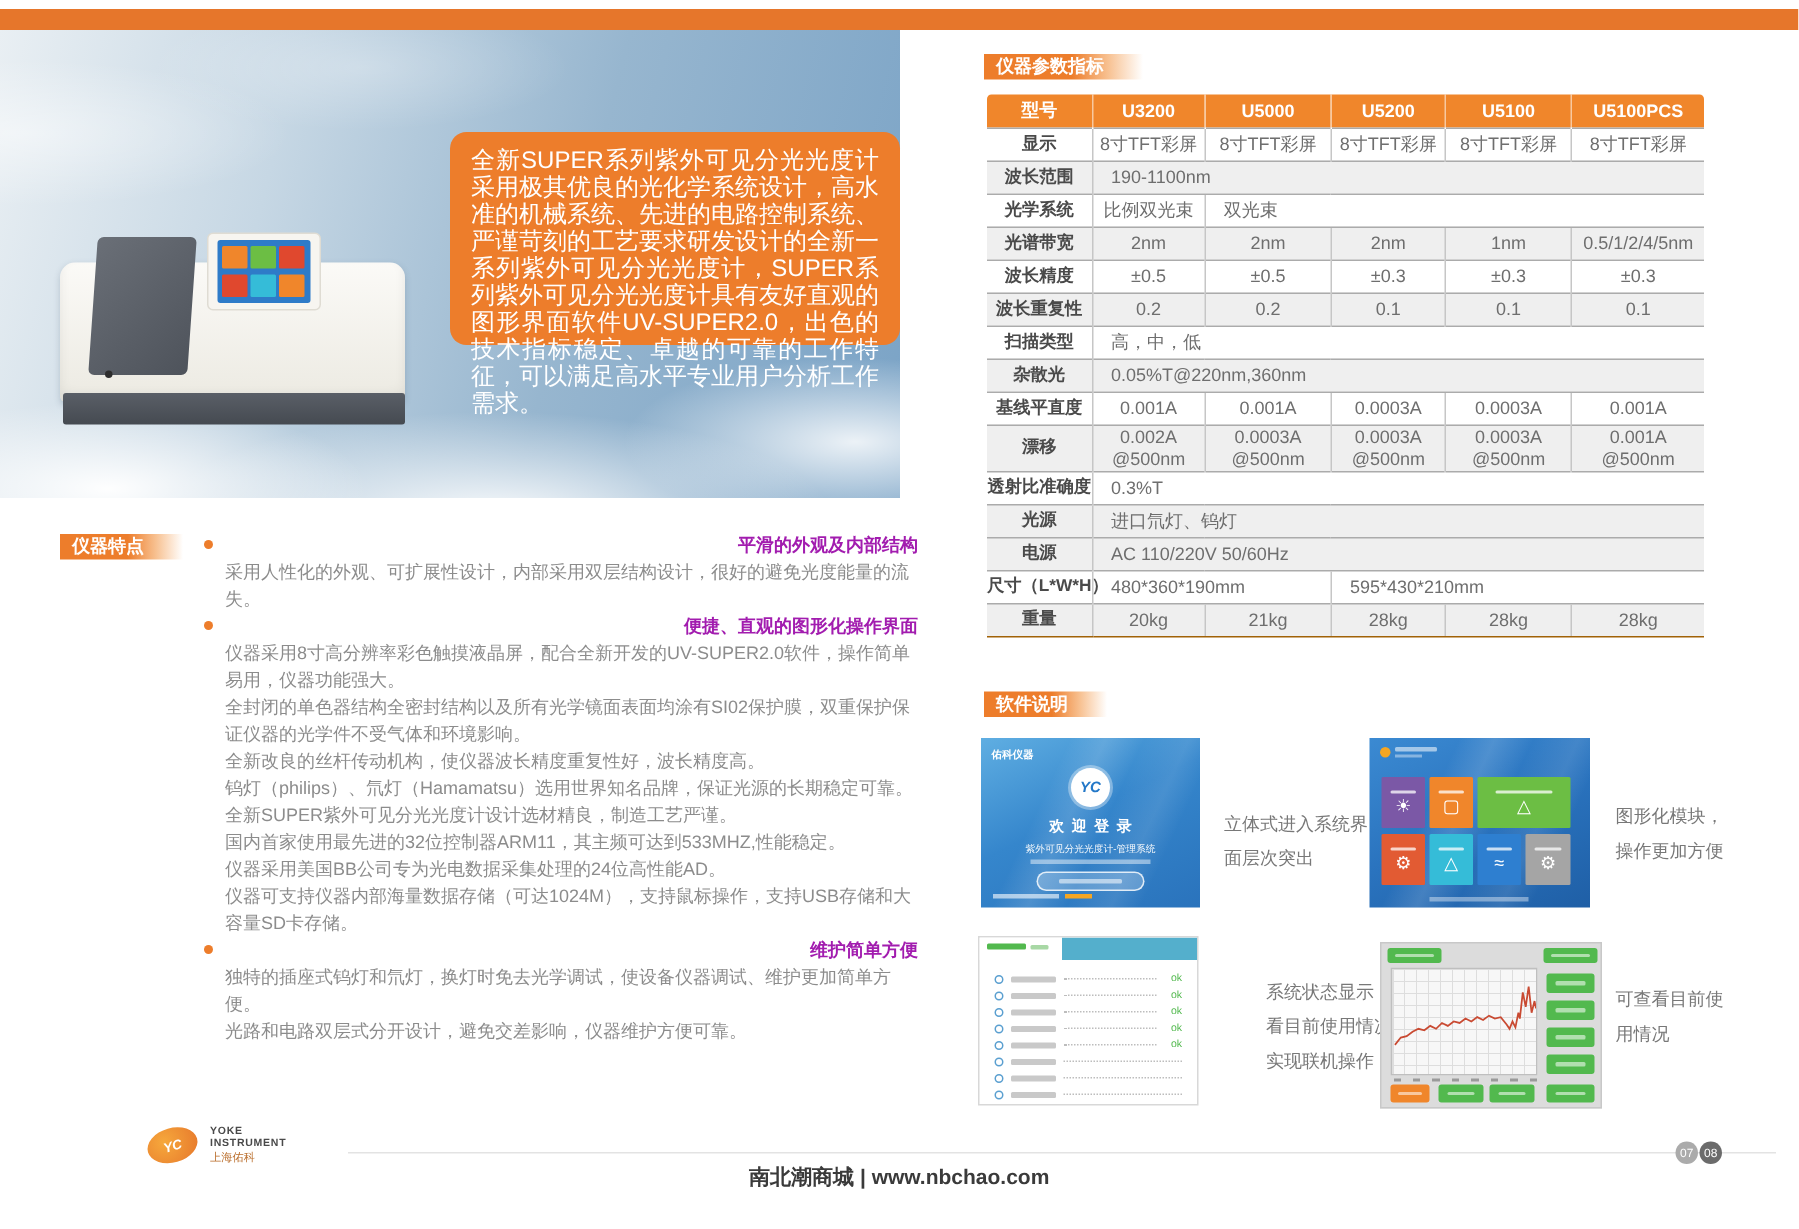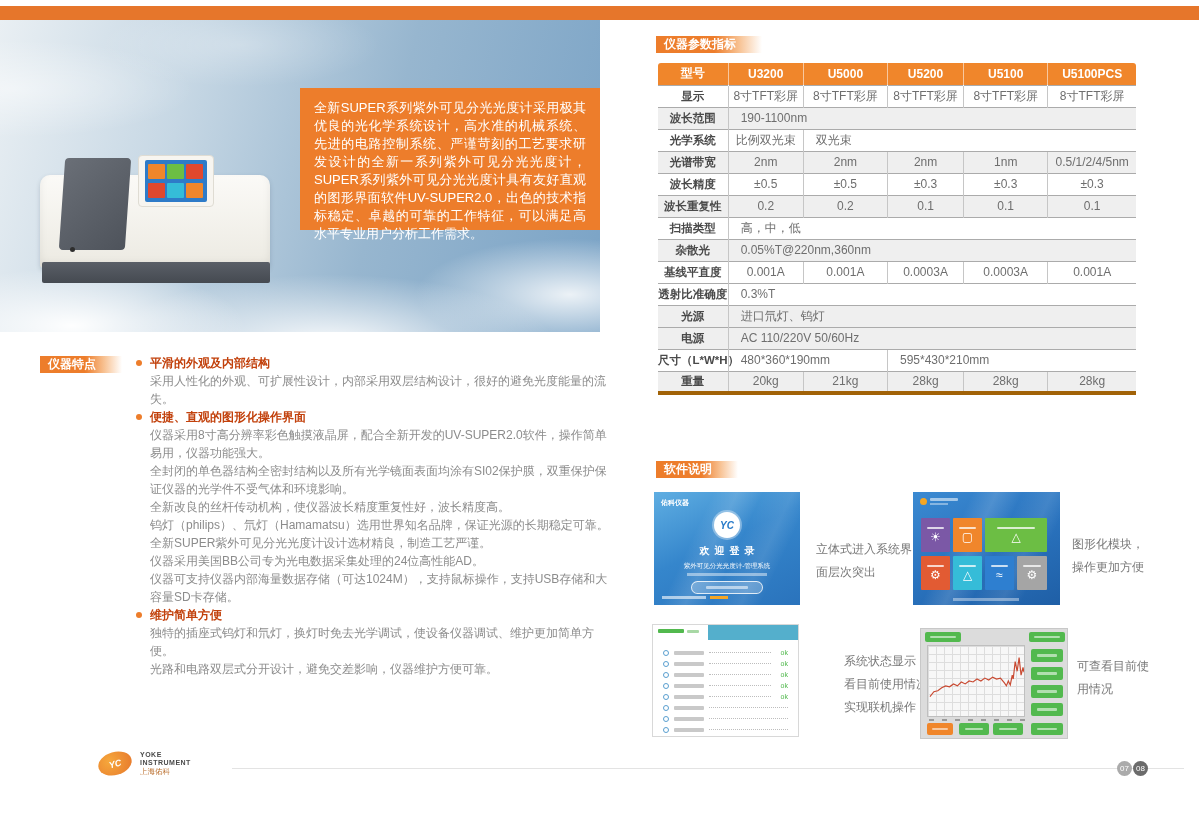--- a/index.html
+++ b/index.html
@@ -16,21 +16,21 @@
       radial-gradient(ellipse 240px 80px at 12% 98%, rgba(255,255,255,.98), rgba(255,255,255,0) 72%),
       radial-gradient(ellipse 320px 100px at 55% 104%, rgba(255,255,255,.95), rgba(255,255,255,0) 70%),
       radial-gradient(ellipse 220px 80px at 95% 88%, rgba(255,255,255,.85), rgba(255,255,255,0) 70%),
       radial-gradient(ellipse 260px 70px at 2% 22%, rgba(255,255,255,.5), rgba(255,255,255,0) 70%),
       radial-gradient(ellipse 200px 60px at 40% 8%, rgba(255,255,255,.28), rgba(255,255,255,0) 70%),
       linear-gradient(104deg, #E9EFF3 0%, #C6D7E4 30%, #97B6CF 62%, #7AA3C6 100%);
   }
 
   
   .intro-box { position:absolute; left:300px; top:88px; width:300px; height:142px; padding:11px 14px;
-    background:#ED7D2B; color:#fff; font-size:13px; line-height:18px; text-align:justify; }
+    background:#ED7D2B; color:#fff; font-size:16px; line-height:18px; text-align:justify;border-radius:11px; }
 
   
   .machine { position:absolute; left:30px; top:150px; width:270px; height:160px; }
   .m-body { position:absolute; left:10px; top:25px; width:230px; height:93px;
     background:linear-gradient(#FBFAF7,#ECEAE2); border-radius:10px 10px 4px 4px;
     box-shadow:inset 0 -5px 8px rgba(0,0,0,.07), 0 2px 4px rgba(70,90,110,.25); }
   .m-lid { position:absolute; left:32px; top:8px; width:66px; height:92px;
     background:linear-gradient(135deg,#6A6F77,#4E535B); border-radius:4px; transform:skewX(-4deg); }
   .m-screen-frame { position:absolute; left:108px; top:5px; width:76px; height:52px;
     background:#F7F5F0; border:1px solid #DFDCD3; border-radius:4px; }
@@ -43,33 +43,33 @@
   
   .section-label { position:absolute; height:17px; line-height:17px; padding:0 26px 0 8px;
     color:#fff; font-size:12px; font-weight:bold; white-space:nowrap;
     background:linear-gradient(90deg,#ED7D2B 0%,#ED7D2B 55%,rgba(245,172,108,.75) 78%,rgba(248,205,164,0) 100%); }
   .lbl-features { left:40px; top:356px; }
   .lbl-specs { left:656px; top:36px; }
   .lbl-software { left:656px; top:461px; }
 
   
   .features { position:absolute; left:150px; top:354px; width:462px; font-size:12px; }
-  .feat-title { position:relative; color:#c2410c; font-weight:bold; line-height:18px; }
+  .feat-title { position:relative; color:#a21caf; font-weight:bold; line-height:18px;text-align:right; }
   .feat-title::before { content:""; position:absolute; left:-14px; top:6px; width:6px; height:6px; border-radius:50%; background:#ED7D2B; }
   .feat-line { color:#8C8C8C; line-height:18px; }
 
   
   .specs-table { position:absolute; left:658px; top:63px; width:478px; border-collapse:collapse; table-layout:fixed; }
   .specs-table th { background:#F0862B; color:#fff; height:22px; font-size:12px; font-weight:bold; text-align:center; }
   .specs-table th + th { border-left:1px solid rgba(255,255,255,.55); }
   .specs-table th:first-child { border-radius:3px 0 0 0; }
   .specs-table th:last-child { border-radius:0 3px 0 0; }
   .specs-table td { height:22px; font-size:12px; color:#6E6E6E; text-align:center;
     border-top:1px solid #ABABAB; white-space:pre-line; line-height:15px; }
-  .specs-table tr:last-child td { border-bottom:4px solid #a16207; }
+  .specs-table tr:last-child td { border-bottom:1px solid #a16207; }
   .specs-table td + td { border-left:1px solid #C6C6C6; }
   .specs-table td.lbl { color:#4A4A4A; font-weight:bold; font-size:11.5px; white-space:nowrap; }
   .specs-table tr.shade td { background:#EFEFEF; }
   .specs-table td.left { text-align:left; padding-left:12px; }
 
   
   .thumb { position:absolute; overflow:hidden; }
   .blue-bg { background:linear-gradient(155deg,#5FAEE2 0%,#3586CC 45%,#2A73BC 100%); }
   .streak::after { content:""; position:absolute; inset:0;
     background:linear-gradient(115deg, rgba(255,255,255,0) 30%, rgba(255,255,255,.14) 42%, rgba(255,255,255,0) 55%, rgba(255,255,255,.10) 70%, rgba(255,255,255,0) 80%); }
@@ -126,21 +126,21 @@
     background:repeating-linear-gradient(to right,#9A9A9A 0 5px,transparent 5px 13px); }
   .ch-btn { position:absolute; background:#52B94E; border-radius:2px; display:flex; align-items:center; justify-content:center; }
   .ch-btn .micro-bar { width:60%; height:2.5px; }
   .ch-btn-side { left:110px; width:32px; height:13px; }
   .ch-btn-bottom { top:94px; height:12px; }
   .ch-btn-orange { background:#F0862B; }
 
   
   .caption { position:absolute; color:#787878; font-size:12px; line-height:23px; }
   .cap1 { left:816px; top:538px; width:100px; }
-  .cap2 { left:1072px; top:533px; width:82px; }
+  .cap2 { left:1072px; top:533px; width:82px;text-align:center; }
   .cap3 { left:844px; top:650px; width:112px; }
   .cap4 { left:1077px; top:655px; width:80px; }
 
   
   .foot-line { position:absolute; left:232px; top:768px; width:952px; height:1px; background:#E3E3E3; }
   .foot-logo { position:absolute; left:98px; top:752px; width:34px; height:23px; border-radius:50%;
     background:radial-gradient(circle at 35% 35%, #F6A83C, #E6762B); transform:rotate(-16deg);
     display:flex; align-items:center; justify-content:center; color:#fff; font-size:9px; font-weight:bold; font-style:italic; }
   .foot-brand { position:absolute; left:140px; top:751px; }
   .fb1, .fb2 { font-size:7px; font-weight:bold; color:#4A4A4A; letter-spacing:.5px; line-height:8px; }
@@ -184,20 +184,21 @@
   <div class="section-label lbl-features">仪器特点</div>
   <div class="features">
       <div class="feat-title">平滑的外观及内部结构</div>
       <div class="feat-line">采用人性化的外观、可扩展性设计，内部采用双层结构设计，很好的避免光度能量的流失。</div>
       <div class="feat-title">便捷、直观的图形化操作界面</div>
       <div class="feat-line">仪器采用8寸高分辨率彩色触摸液晶屏，配合全新开发的UV-SUPER2.0软件，操作简单易用，仪器功能强大。</div>
       <div class="feat-line">全封闭的单色器结构全密封结构以及所有光学镜面表面均涂有SI02保护膜，双重保护保证仪器的光学件不受气体和环境影响。</div>
       <div class="feat-line">全新改良的丝杆传动机构，使仪器波长精度重复性好，波长精度高。</div>
       <div class="feat-line">钨灯（philips）、氘灯（Hamamatsu）选用世界知名品牌，保证光源的长期稳定可靠。</div>
       <div class="feat-line">全新SUPER紫外可见分光光度计设计选材精良，制造工艺严谨。</div>
+      <div class="feat-line">国内首家使用最先进的32位控制器ARM11，其主频可达到533MHZ,性能稳定。</div>
       <div class="feat-line">仪器采用美国BB公司专为光电数据采集处理的24位高性能AD。</div>
       <div class="feat-line">仪器可支持仪器内部海量数据存储（可达1024M），支持鼠标操作，支持USB存储和大容量SD卡存储。</div>
       <div class="feat-title">维护简单方便</div>
       <div class="feat-line">独特的插座式钨灯和氘灯，换灯时免去光学调试，使设备仪器调试、维护更加简单方便。</div>
       <div class="feat-line">光路和电路双层式分开设计，避免交差影响，仪器维护方便可靠。</div>
     </div>
 
   <div class="section-label lbl-specs">仪器参数指标</div>
   <table class="specs-table">
     <colgroup>
@@ -269,20 +270,33 @@
           <td class="left" colspan="5">0.05%T@220nm,360nm</td>
         </tr>
         <tr>
           <td class="lbl">基线平直度</td>
           <td>0.001A</td>
           <td>0.001A</td>
           <td>0.0003A</td>
           <td>0.0003A</td>
           <td>0.001A</td>
         </tr>
+        <tr class="shade">
+          <td class="lbl">漂移</td>
+          <td>0.002A
+@500nm</td>
+          <td>0.0003A
+@500nm</td>
+          <td>0.0003A
+@500nm</td>
+          <td>0.0003A
+@500nm</td>
+          <td>0.001A
+@500nm</td>
+        </tr>
         <tr>
           <td class="lbl">透射比准确度</td>
           <td class="left" colspan="5">0.3%T</td>
         </tr>
         <tr class="shade">
           <td class="lbl">光源</td>
           <td class="left" colspan="5">进口氘灯、钨灯</td>
         </tr>
         <tr class="shade">
           <td class="lbl">电源</td>
@@ -456,14 +470,15 @@
 
   <div class="foot-line"></div>
   <div class="foot-logo">YC</div>
   <div class="foot-brand">
     <div class="fb1">YOKE</div>
     <div class="fb2">INSTRUMENT</div>
     <div class="fb3">上海佑科</div>
   </div>
   <div class="page-circle pc-left">07</div>
   <div class="page-circle pc-right">08</div>
+  <div class="foot-site">南北潮商城 | www.nbchao.com</div>
 
 </div>
 
 </body></html>

